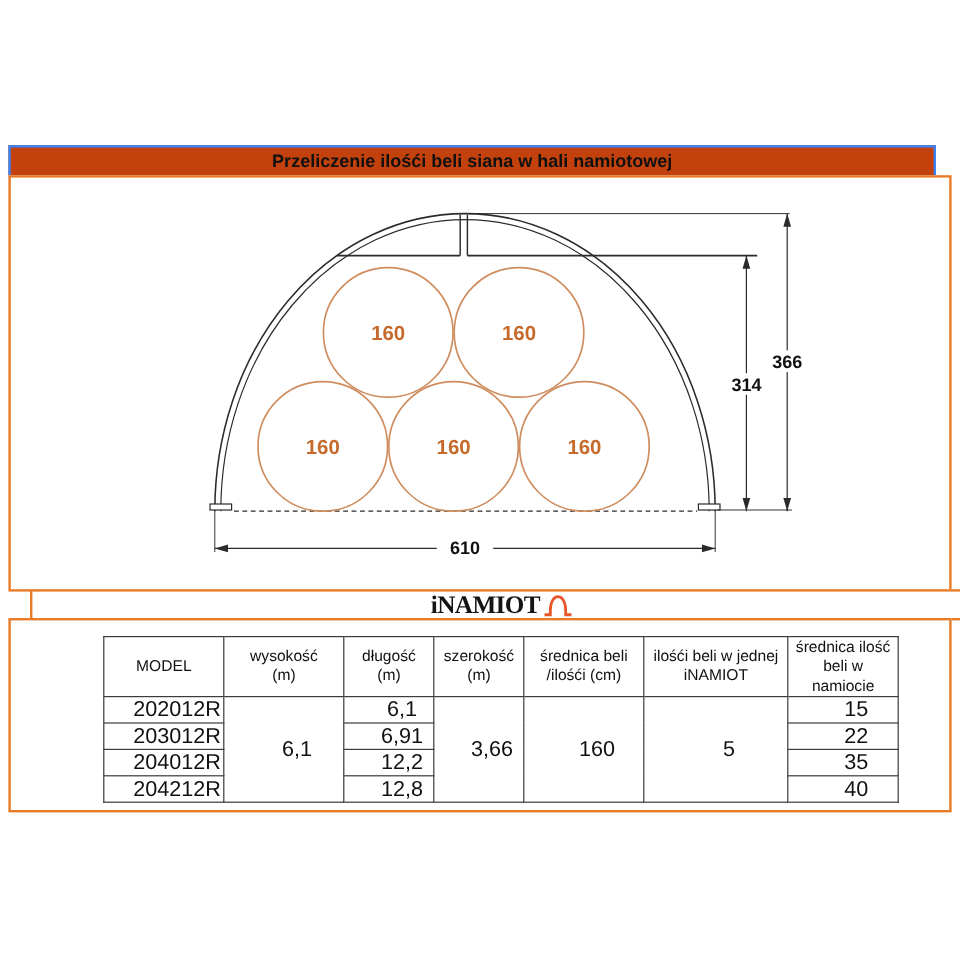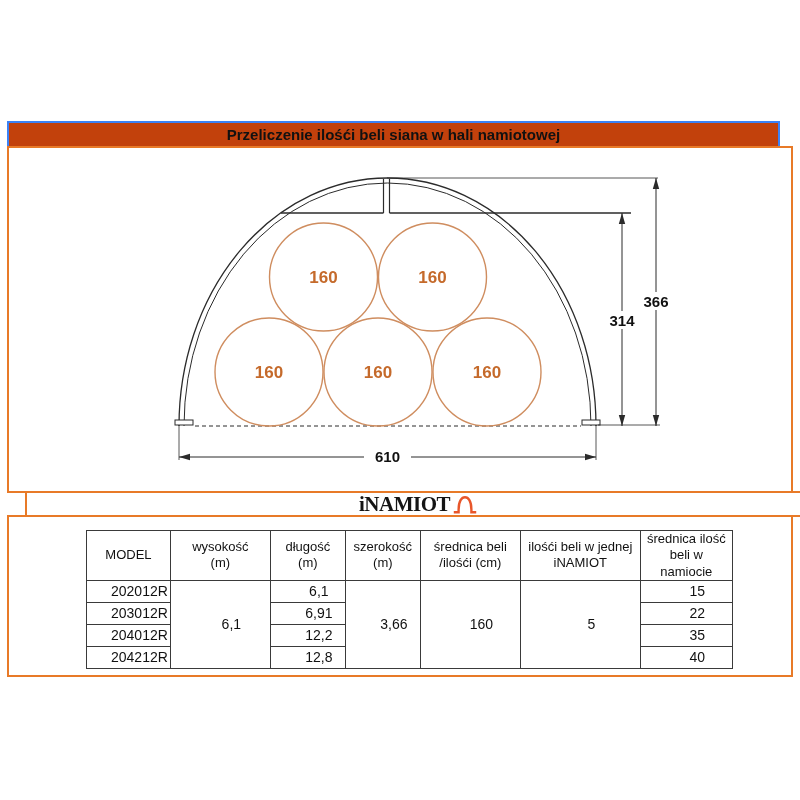--- a/index.html
+++ b/index.html
@@ -35,21 +35,21 @@
   table.spec {
     position:absolute; left:77px; top:13px;
     border-collapse:collapse; table-layout:fixed;
     font-size:13px; color:#111;
   }
   table.spec td, table.spec th {
     border:1px solid #3a3a3a; text-align:center; vertical-align:middle;
     padding:0 2px; background:#fff; font-weight:normal;
   }
   table.spec tr.hdr th { height:40px; line-height:1.25; }
-  table.spec tr.datarow td { height:22px; font-size:14px;padding-left:24px; }
+  table.spec tr.datarow td { height:22px; font-size:18px;padding-left:24px; }
   .col-model  { width:72px; }
   .col-szer   { width:100px; }
   .col-dlug   { width:75px; }
   .col-wys    { width:75px; }
   .col-sred   { width:100px; }
   .col-ilosc  { width:120px; }
   .col-total  { width:92px; }
   th.model-h, td.model-c { font-weight:bold; }
 </style>
 </head>

